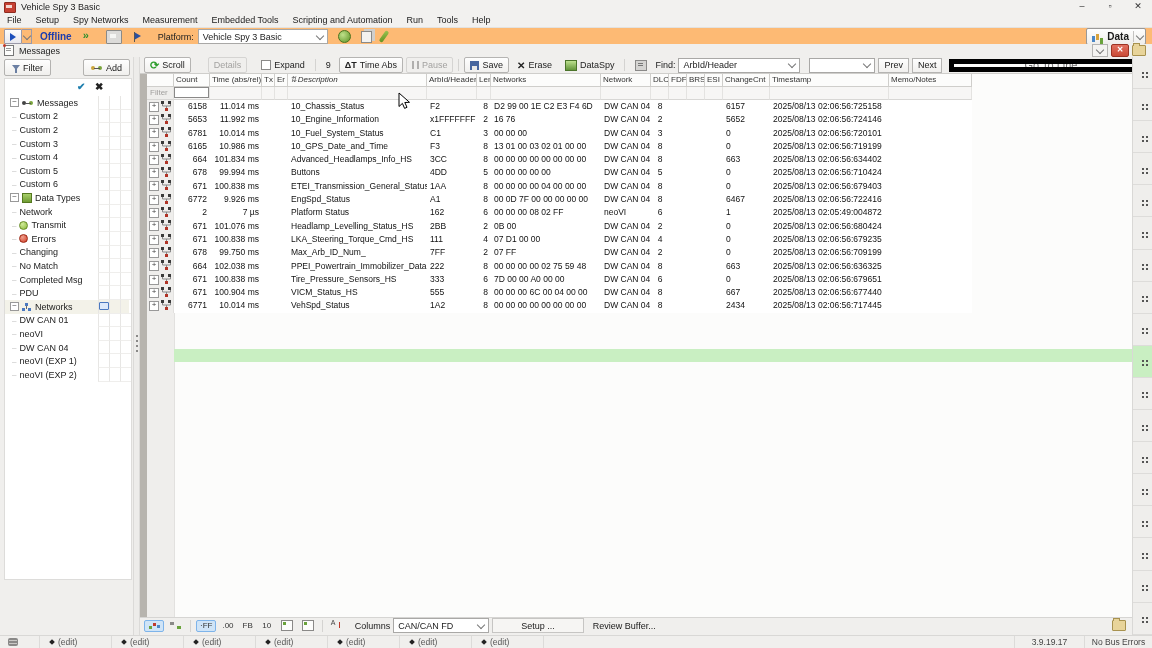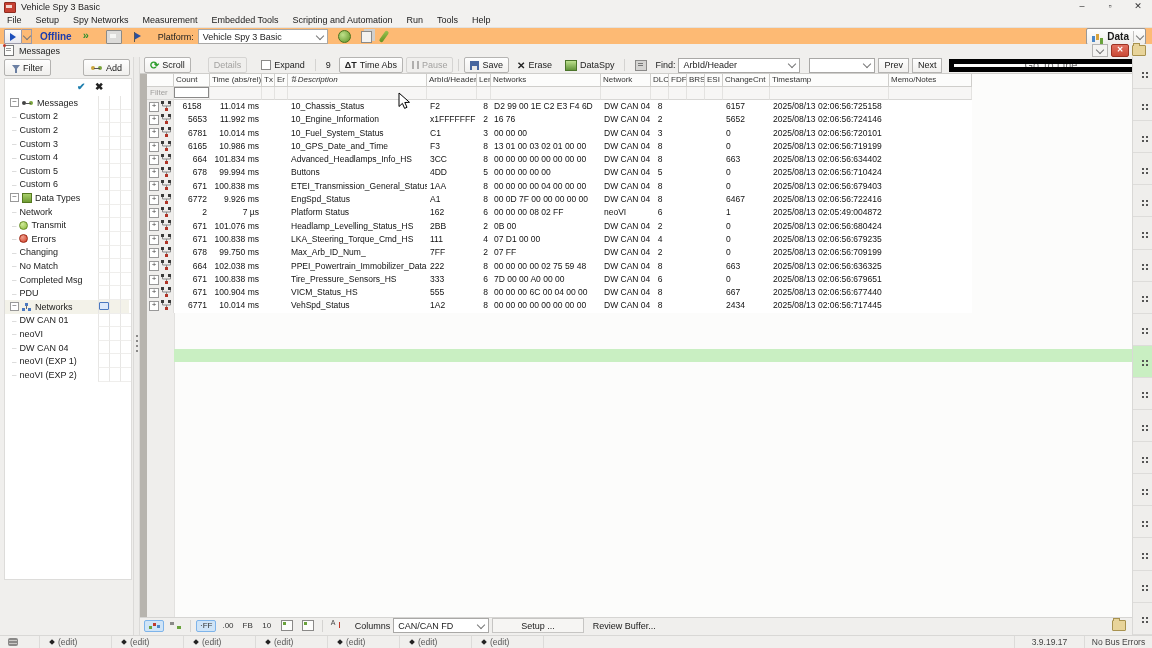--- a/index.html
+++ b/index.html
@@ -552,21 +552,21 @@
         <div class="drow">
           <div class="rgutter">
             <span class="plus">+</span>
             <span><svg width="11" height="10">
                 <rect x="0" y="0" width="3" height="3" fill="#3a3a3a"></rect>
                 <rect x="7" y="0" width="3" height="3" fill="#3a3a3a"></rect>
                 <path d="M1.5 3 v2 h8 v-2 M5.5 5 v2" stroke="#888" fill="none"></path>
                 <rect x="4" y="7" width="3" height="3" fill="#b03325"></rect>
               </svg></span>
           </div>
-          <div class="dcell ar" style="width: 36px; text-align: center;">6158</div>
+          <div class="dcell ar" style="width: 36px;">6158</div>
           <div class="dcell ar" style="width: 52px;">11.014 ms</div>
           <div class="dcell" style="width: 13px;"></div>
           <div class="dcell" style="width: 13px;"></div>
           <div class="dcell" style="width: 139px;">10_Chassis_Status</div>
           <div class="dcell" style="width: 50px;">F2</div>
           <div class="dcell ar" style="width: 14px;">8</div>
           <div class="dcell" style="width: 110px;">D2 99 00 1E C2 E3 F4 6D</div>
           <div class="dcell" style="width: 50px;">DW CAN 04</div>
           <div class="dcell ac" style="width: 18px;">8</div>
           <div class="dcell" style="width: 18px;"></div>

